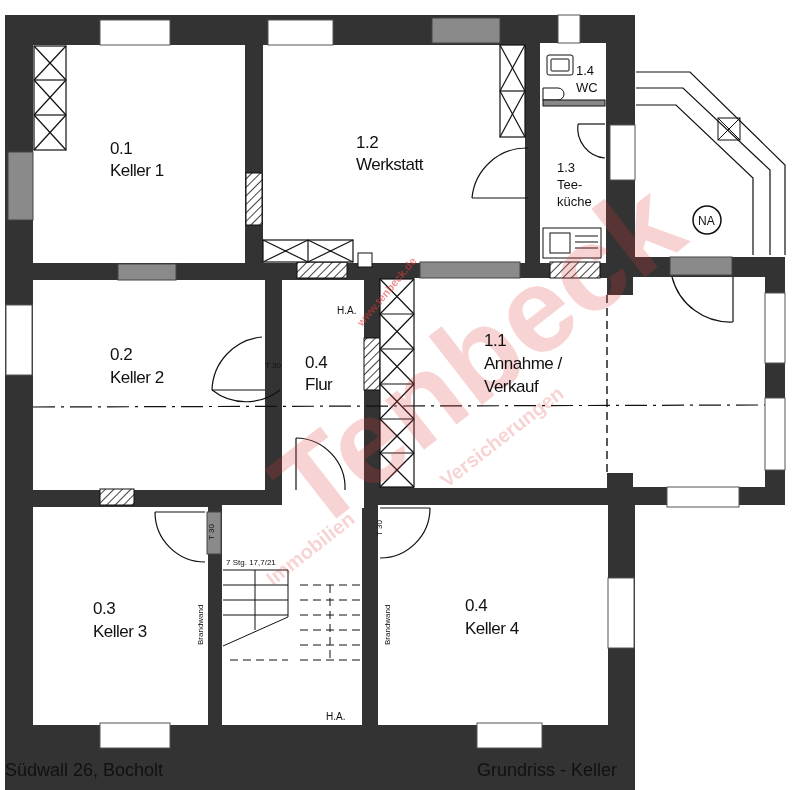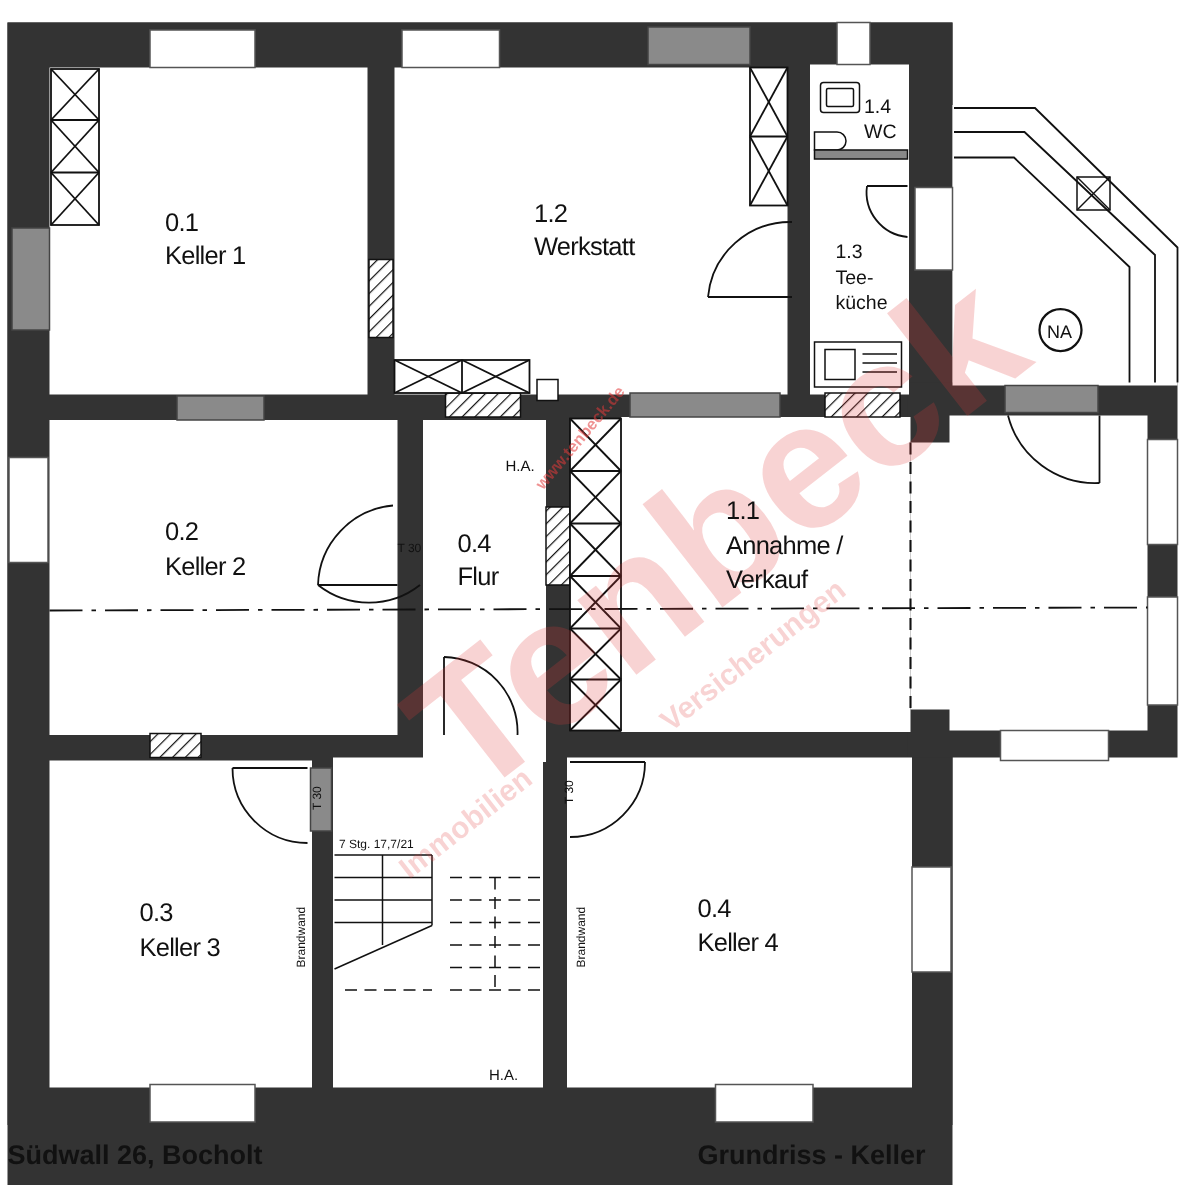--- a/index.html
+++ b/index.html
@@ -1,23 +1,23 @@
 <!DOCTYPE html>
 <html><head>
 <meta charset="utf-8">
 <style>
   html, body { margin: 0; padding: 0; background: #ffffff; }
   body { width: 800px; height: 790px; position: relative; overflow: hidden; font-family: "Liberation Sans", sans-serif; }
   #plan { position: absolute; left: 0; top: 0; }
   .room-label { font-family: "Liberation Sans", sans-serif; font-size: 17px; fill: #111; letter-spacing: -0.5px; }
   .small-label { font-family: "Liberation Sans", sans-serif; font-size: 9px; fill: #111; }
   .tiny-label { font-family: "Liberation Sans", sans-serif; font-size: 8px; fill: #111; }
-  .caption { position: absolute; top: 760px; font-size: 18px; color: #111; font-family: "Liberation Sans", sans-serif; font-weight: bold; }
+  .caption { position: absolute; top: 760px; font-size: 18px; color: #111; font-family: "Liberation Sans", sans-serif; }
   #caption-left { left: 5px; }
-  #caption-right { left: 465px; }
+  #caption-right { left: 477px; }
   .wm-text { font-family: "Liberation Sans", sans-serif; font-weight: bold; fill: #e23a3a; opacity: 0.22; }
   .wm-small { font-family: "Liberation Sans", sans-serif; font-weight: bold; fill: #e23a3a; opacity: 0.55; }
 </style>
 </head>
 <body>
 
 <svg id="plan" width="800" height="790" viewBox="0 0 800 790" xmlns="http://www.w3.org/2000/svg">
   <defs>
     <pattern id="hatch" patternUnits="userSpaceOnUse" width="6" height="6" patternTransform="rotate(45)">
       <rect width="6" height="6" fill="#fff"></rect>

